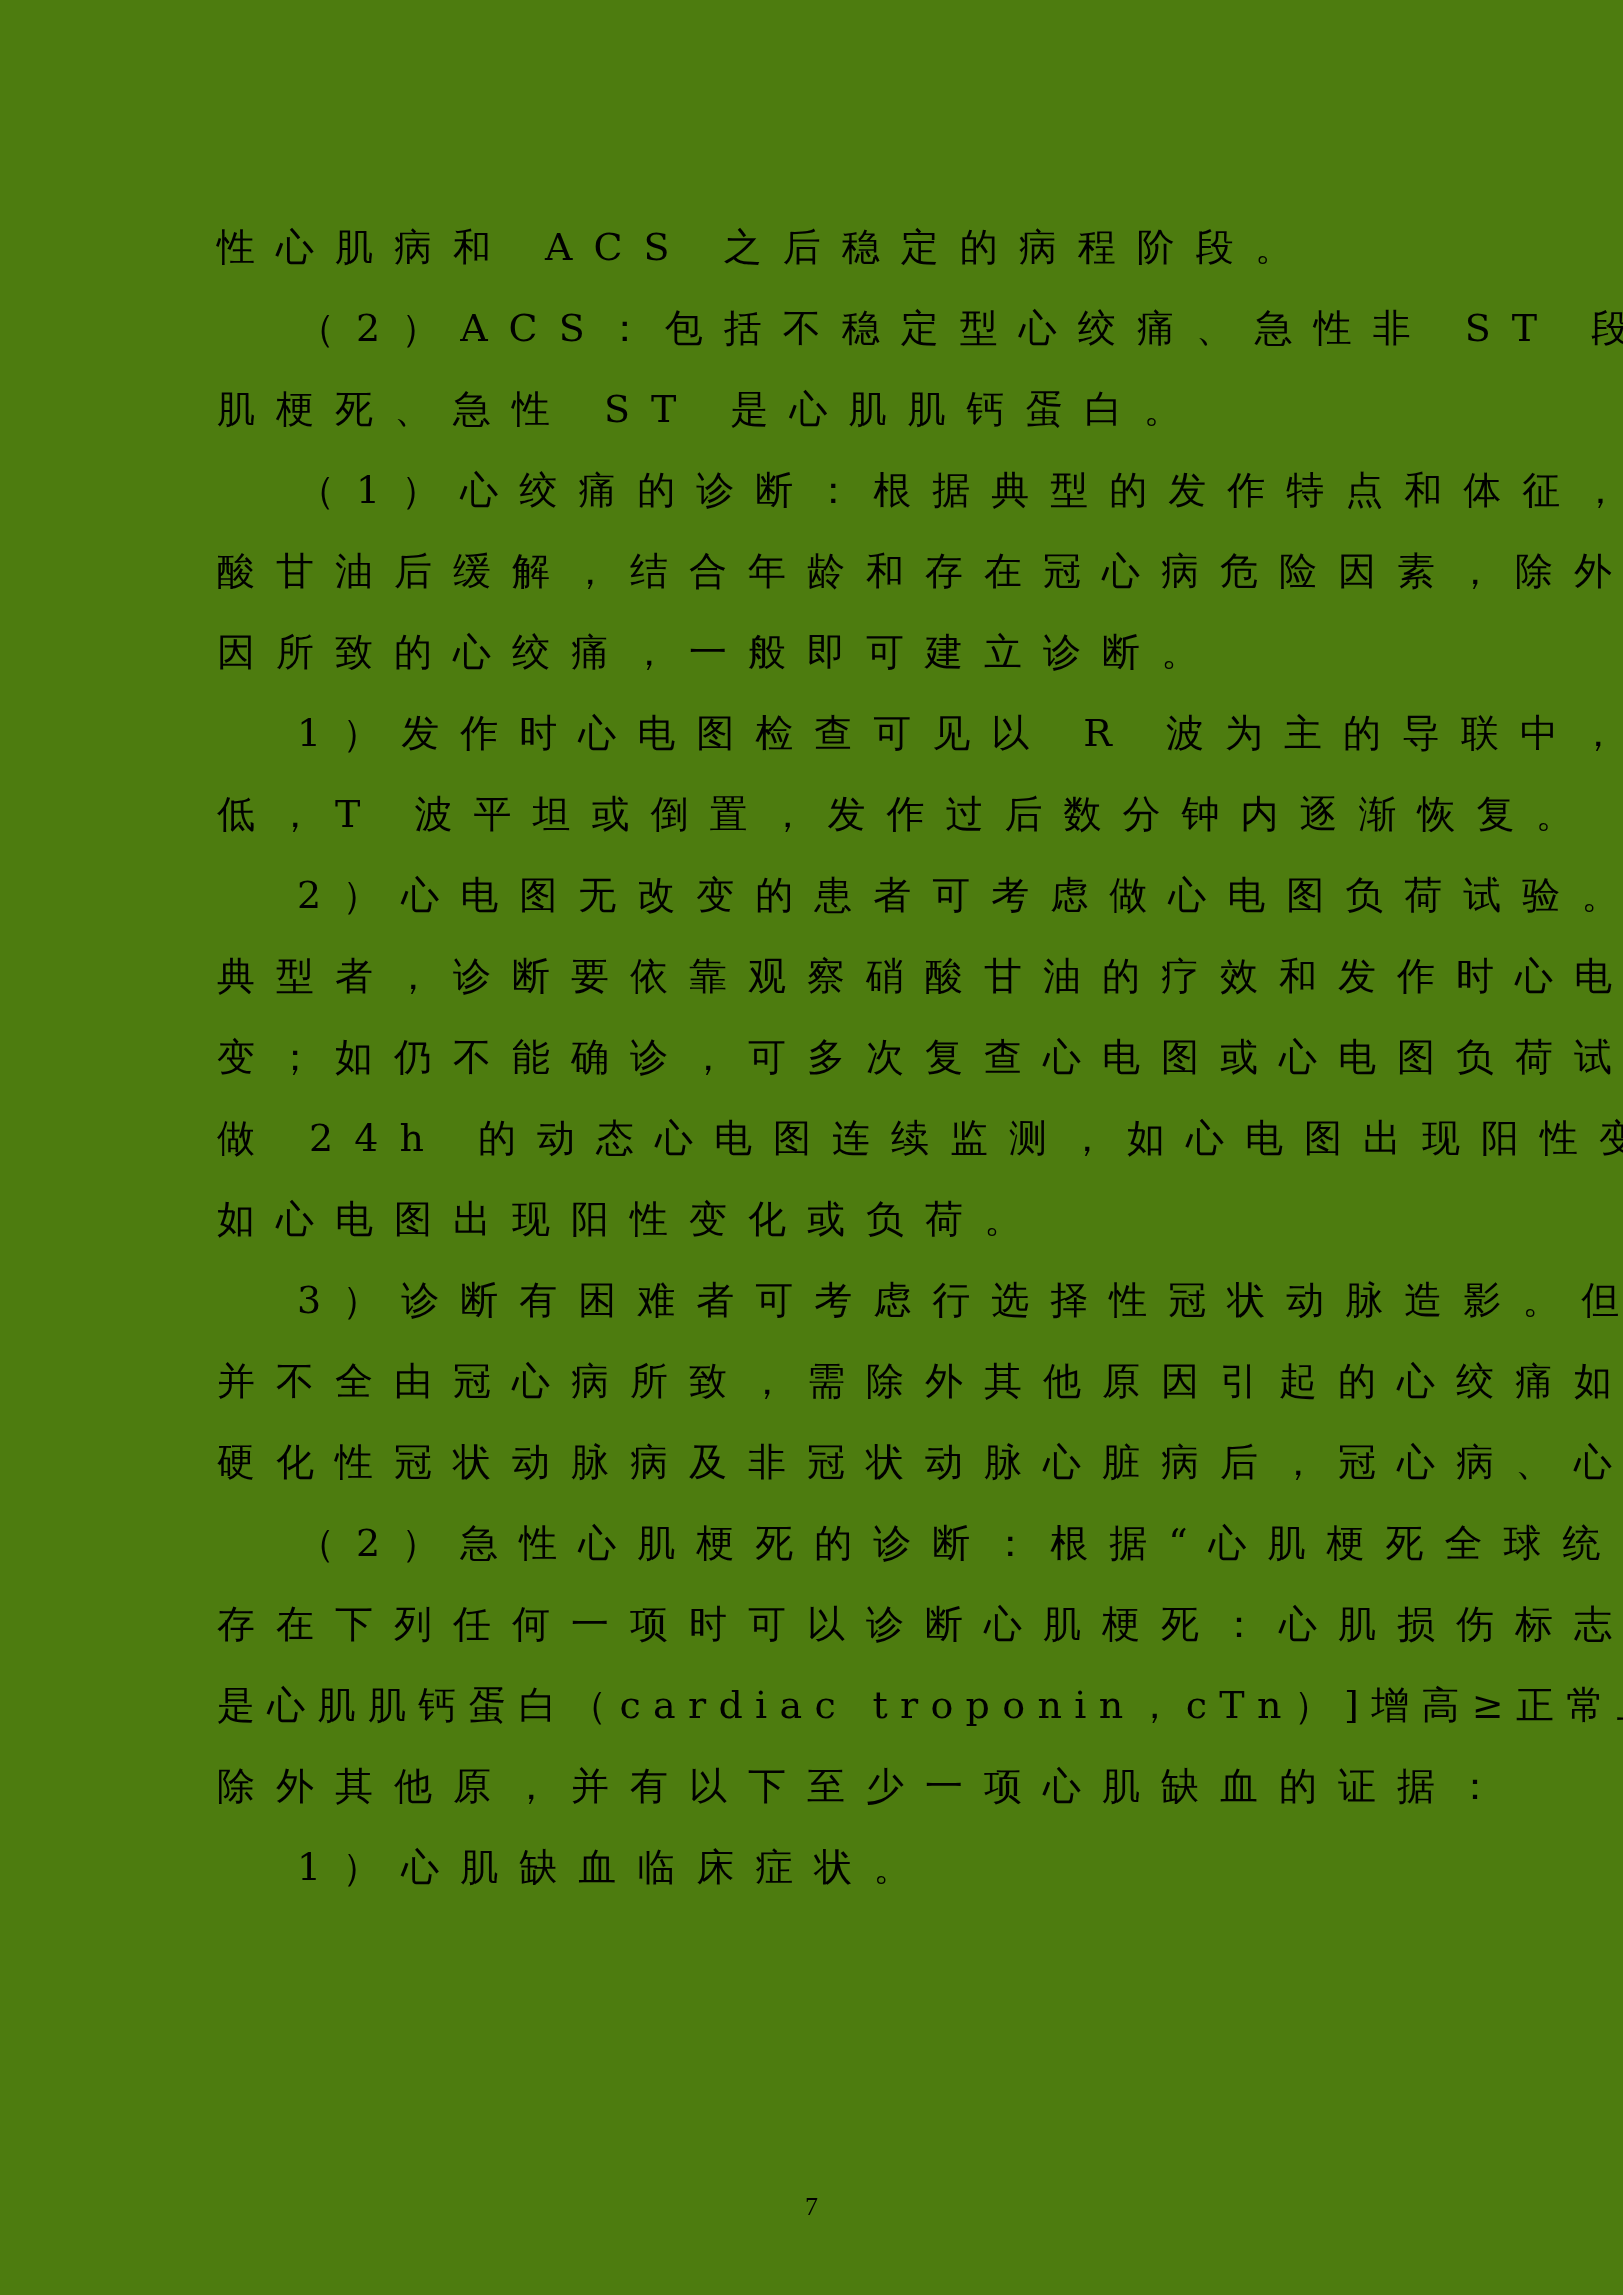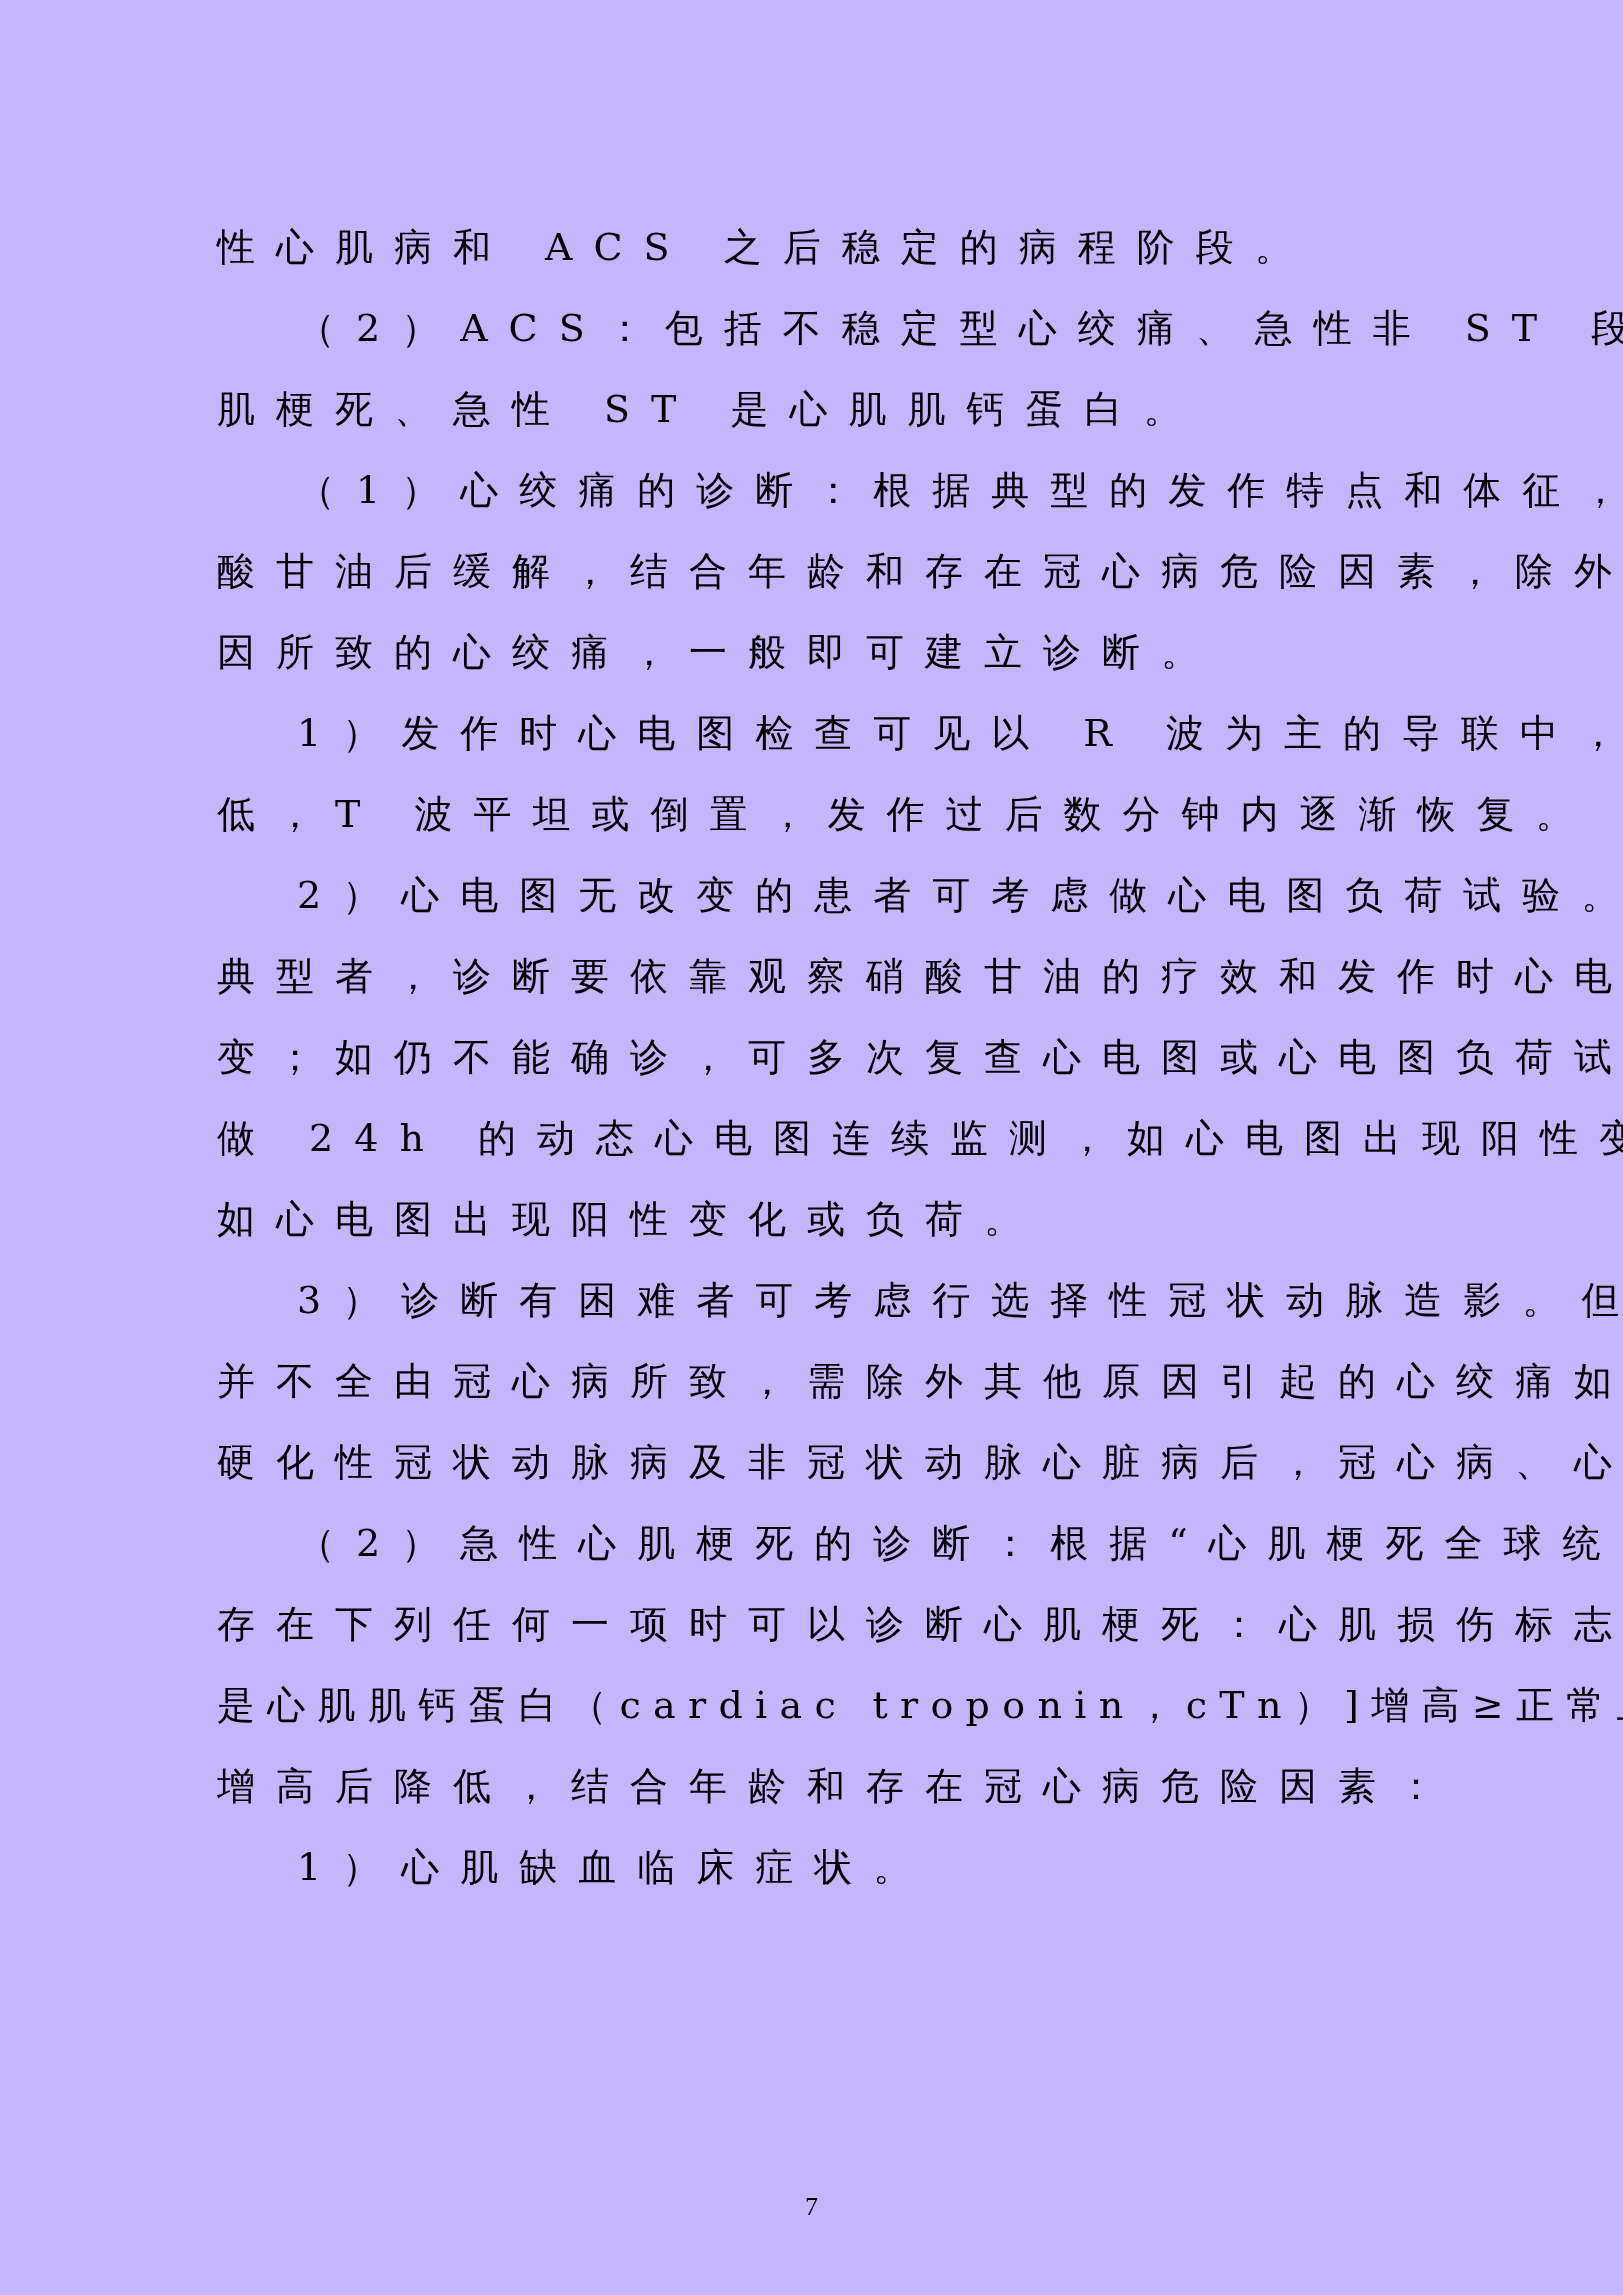--- a/index.html
+++ b/index.html
@@ -1,18 +1,18 @@
 <!DOCTYPE html>
 <html style="font-size:11px"><head>
 <meta charset="utf-8">
 <style>
   html, body { margin: 0; padding: 0; background: #ffffff; }
   body { width: 1623px; height: 2295px; position: relative; overflow: hidden; }
   .page {
-    position: absolute; left: 0; top: 0; width: 1623px; height: 2295px; background: #c4b5fd;
+    position: absolute; left: 0; top: 0; width: 1623px; height: 2295px; background: #4d7c0f;
   }
   .text-body {
     position: absolute;
     left: 217px;
     top: 207px;
     width: 1200px;
     font-family: "DejaVu Serif", "Liberation Serif", serif;
     font-size: 38px;
     line-height: 81px;
     color: #000000;
@@ -75,21 +75,21 @@
     <p class="para indent">
       <span class="line">3）诊断有困难者可考虑行选择性冠状动脉造影。但心绞痛</span>
       <span class="line" style="text-indent:0">并不全由冠心病所致，需除外其他原因引起的心绞痛如非粥样</span>
       <span class="line" style="text-indent:0">硬化性冠状动脉病及非冠状动脉心脏病后，冠心病、心绞痛诊</span>
     </p>
 
     <p class="para indent">
       <span class="line">（2）急性心肌梗死的诊断：根据“心肌梗死全球统一定义”</span>
       <span class="line" style="text-indent:0">存在下列任何一项时可以诊断心肌梗死：心肌损伤标志物[最好</span>
       <span class="line" style="text-indent:0;letter-spacing:12.3px">是心肌肌钙蛋白（cardiac troponin，cTn）]增高≥正常上限 2 倍或</span>
-      <span class="line" style="text-indent:0">增高后降低，结合年龄和存在冠心病危险因素：</span>
+      <span class="line" style="text-indent:0">除外其他原，并有以下至少一项心肌缺血的证据：</span>
     </p>
 
     <p class="para indent">
       <span class="line">1）心肌缺血临床症状。</span>
     </p>
 
   </div>
 
   <div class="page-number">7</div>
 </div>

